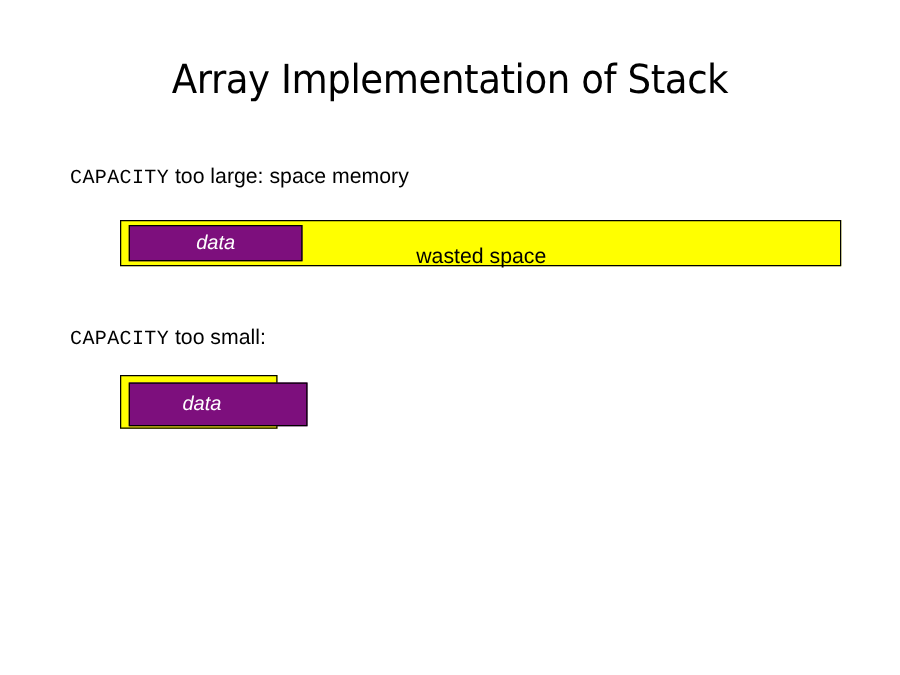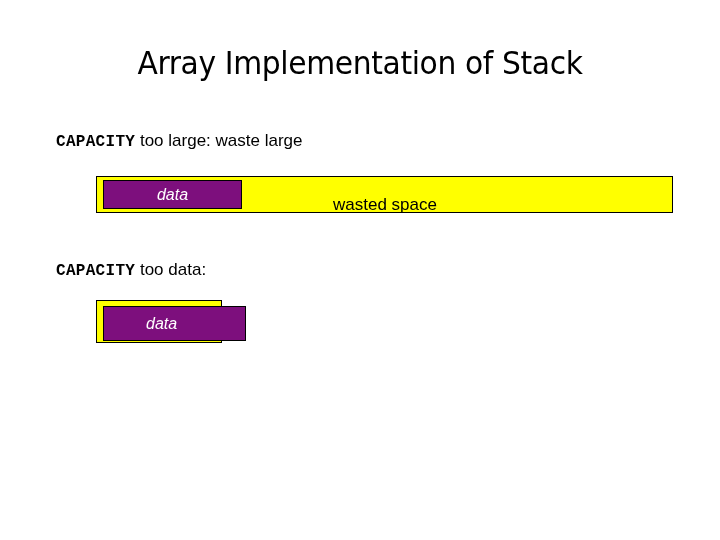--- a/index.html
+++ b/index.html
@@ -41,21 +41,20 @@
     position: absolute;
     color: #000000;
     white-space: nowrap;
     font-size: 17px;
     font-family: "Liberation Sans", sans-serif;
   }
   .caption .mono {
     font-family: "Liberation Mono", "DejaVu Sans Mono", monospace;
     font-size: 16px;
     letter-spacing: 0.3px;
-    font-weight: bold;
   }
   #caption-large { left: 56px; top: 131px; }
   #caption-small { left: 56px; top: 260px; }
 
   
   .bar {
     position: absolute;
     box-sizing: border-box;
     background: #ffff00;
     border: 1px solid #000000;
@@ -117,33 +116,33 @@
   }
 </style>
 </head>
 <body>
 
 <div class="slide">
 
   <div class="title">Array Implementation of Stack</div>
 
   <div class="caption" id="caption-large">
-    <span class="mono">CAPACITY</span><span> too large: waste large</span>
+    <span class="mono">CAPACITY</span><span> too large: space memory</span>
   </div>
 
   <div class="bar" id="array-bar-large"></div>
 
   <div class="data-box" id="data-box-large">
     <span>data</span>
   </div>
 
   <div id="wasted-space-label">wasted space</div>
 
   <div class="caption" id="caption-small">
-    <span class="mono">CAPACITY</span><span> too data:</span>
+    <span class="mono">CAPACITY</span><span> too small:</span>
   </div>
 
   <div class="bar" id="array-bar-small"></div>
 
   <div class="data-box" id="data-box-small">
     <span>data</span>
   </div>
 
 </div>
 

